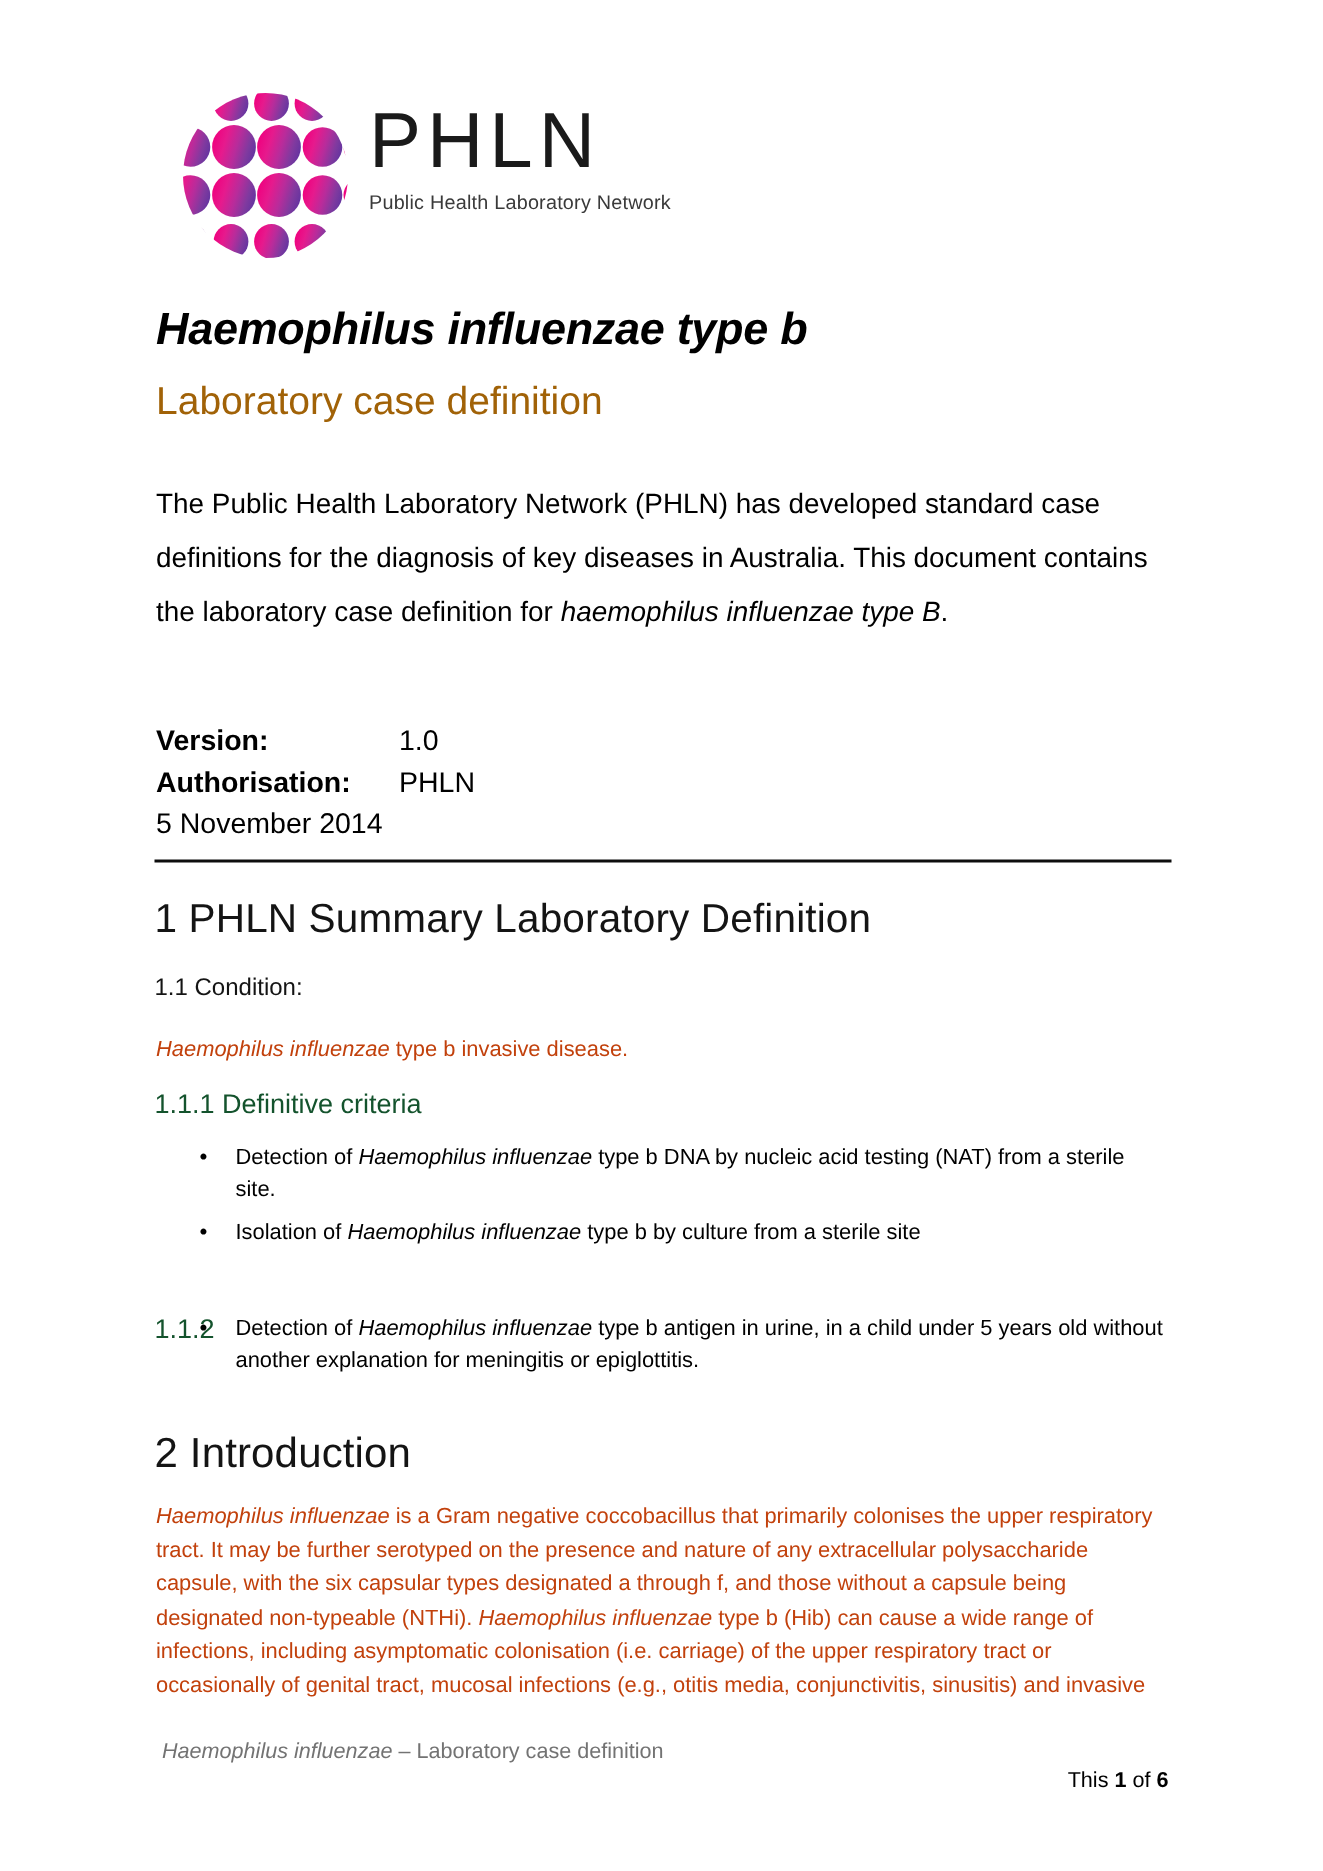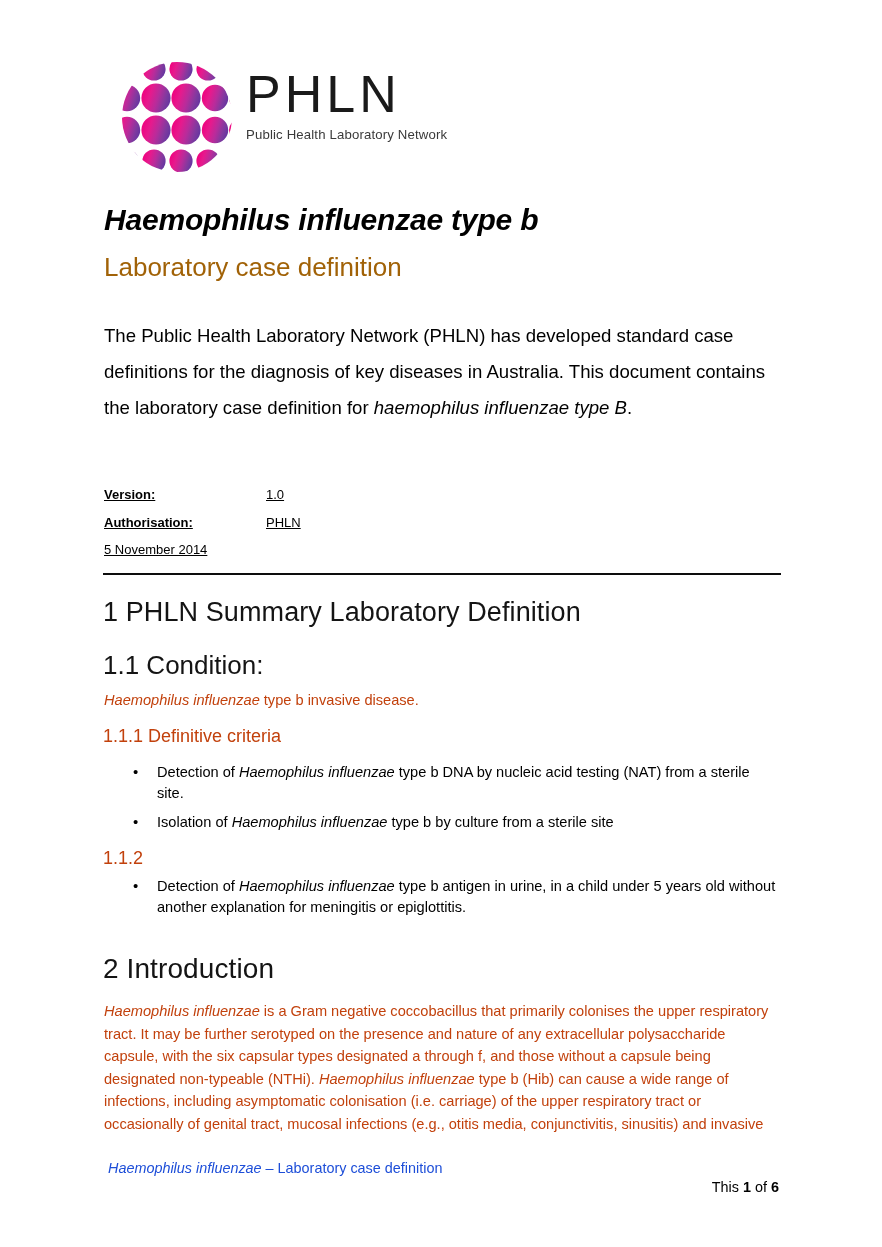--- a/index.html
+++ b/index.html
@@ -96,23 +96,22 @@
     color: #000;
   }
   .intro i { font-style: italic; }
 
   
   .meta {
     position: absolute;
     left: 104px;
     top: 481px;
     width: 420px;
-    font-size: 13px;
+    font-size: 19px;
     line-height: 27.5px;
-    text-decoration: underline;
   }
   .meta-row { display: flex; }
   .meta-label {
     width: 162px;
     font-weight: bold;
     color: #000;
   }
   .meta-value { color: #000; }
 
   
@@ -131,38 +130,38 @@
     left: 103px;
     font-size: 27px;
     font-weight: 300;
     letter-spacing: 0.1px;
     color: #141414;
     white-space: nowrap;
   }
   .h2 {
     position: absolute;
     left: 103px;
-    font-size: 26px;
+    font-size: 16px;
     font-weight: 300;
     color: #141414;
     white-space: nowrap;
   }
   .h3 {
     position: absolute;
     left: 103px;
     font-size: 18px;
     font-weight: 300;
-    color: #c2410c;
+    color: #14532d;
     white-space: nowrap;
   }
 
   #h1-summary { top: 597px; }
   #h2-condition { top: 650px; }
   #h3-definitive { top: 726px; }
-  #h3-112 { top: 848px; text-align: center; }
+  #h3-112 { top: 876px; text-align: center; }
   #h1-intro { top: 953px; font-size: 28px; }
 
   
   .body-text {
     position: absolute;
     left: 104px;
     width: 676px;
     font-size: 14.6px;
     line-height: 22.5px;
     color: #c2410c;
@@ -202,21 +201,21 @@
 
   #list-definitive { top: 762px; }
   #list-112 { top: 876px; }
 
   
   .footer-left {
     position: absolute;
     left: 108px;
     top: 1160px;
     font-size: 14.4px;
-    color: #1d4ed8;
+    color: #737373;
   }
   .footer-left i { font-style: italic; }
   .footer-right {
     position: absolute;
     right: 103px;
     top: 1179px;
     font-size: 14.4px;
     color: #000;
   }
   .footer-right b { font-weight: bold; }

